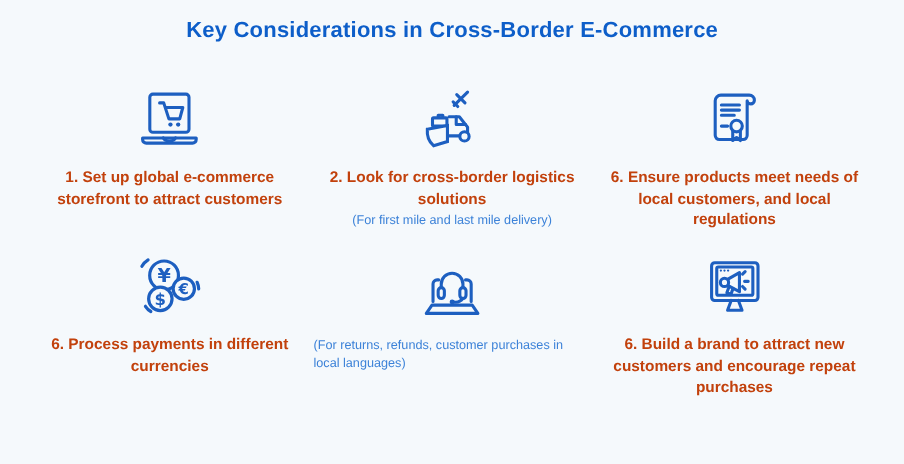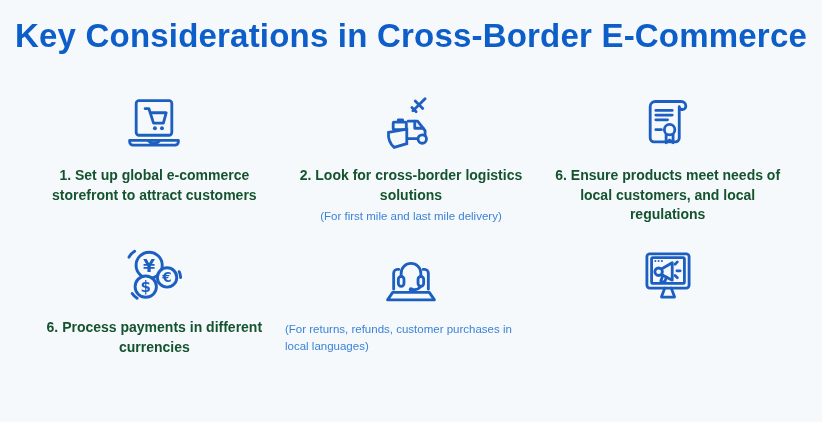--- a/index.html
+++ b/index.html
@@ -2,31 +2,31 @@
 <html><head>
 <meta charset="utf-8">
 <style>
   html,body{margin:0;padding:0;}
   body{font-family:"Liberation Sans","DejaVu Sans",sans-serif;background:#fff;}
   .canvas{
     width:822px;height:422px;background:#f5f9fc;position:relative;overflow:hidden;
   }
   .title{
     margin:0;padding-top:17px;text-align:center;
-    font-size:33px;font-weight:700;color:#0d5ec9;letter-spacing:.2px;
+    font-size:20px;font-weight:700;color:#0d5ec9;letter-spacing:.2px;
   }
   .grid{
     margin-top:28px;padding:0 26px;
     display:grid;grid-template-columns:repeat(3,1fr);grid-template-rows:152px auto;
   }
   .cell{display:flex;flex-direction:column;align-items:center;}
   .icon-box{height:72px;display:flex;align-items:flex-end;justify-content:center;margin-bottom:11px;}
   .icon-box svg{display:block;}
   .label{
-    font-weight:700;font-size:14px;line-height:1.4;color:#14532d;
+    font-weight:700;font-size:14px;line-height:1.4;color:#c2410c;
     text-align:center;max-width:238px;
   }
   .note{
     font-size:11.5px;line-height:1.5;color:#3c82d8;text-align:left;
     max-width:252px;margin-top:3px;font-weight:400;
   }
   .st{fill:none;stroke:#1d5fc0;stroke-width:3;stroke-linecap:round;stroke-linejoin:round;}
   .fl{fill:#1d5fc0;stroke:none;}
   .bgfill{fill:#f5f9fc;stroke:#1d5fc0;stroke-width:3;}
   .sym{font-family:"DejaVu Sans",sans-serif;font-weight:700;}
@@ -125,16 +125,17 @@
           <rect class="st" x="14.5" y="13.5" width="35" height="27.5" rx="1.5"></rect>
           <circle class="fl" cx="18.5" cy="17" r="1.1"></circle>
           <circle class="fl" cx="22" cy="17" r="1.1"></circle>
           <circle class="fl" cx="25.5" cy="17" r="1.1"></circle>
           <path class="st" d="M25 25.5 36.5 19v18.5L25 31.5z"></path>
           <circle class="bgfill" cx="22" cy="28.5" r="4"></circle>
           <path class="st" d="M26.5 32.5 24.3 38.5l4 1.4 2-5.6"></path>
           <path class="st" d="M39.5 20.5l2.5-2.5M41.5 27.5h3.5M39.5 32.5l2.5 2.5"></path>
         </svg>
       </div>
+      <div class="label">6. Build a brand to attract new customers and encourage repeat purchases</div>
     </div>
 
   </div>
 </div>
 
 </body></html>

